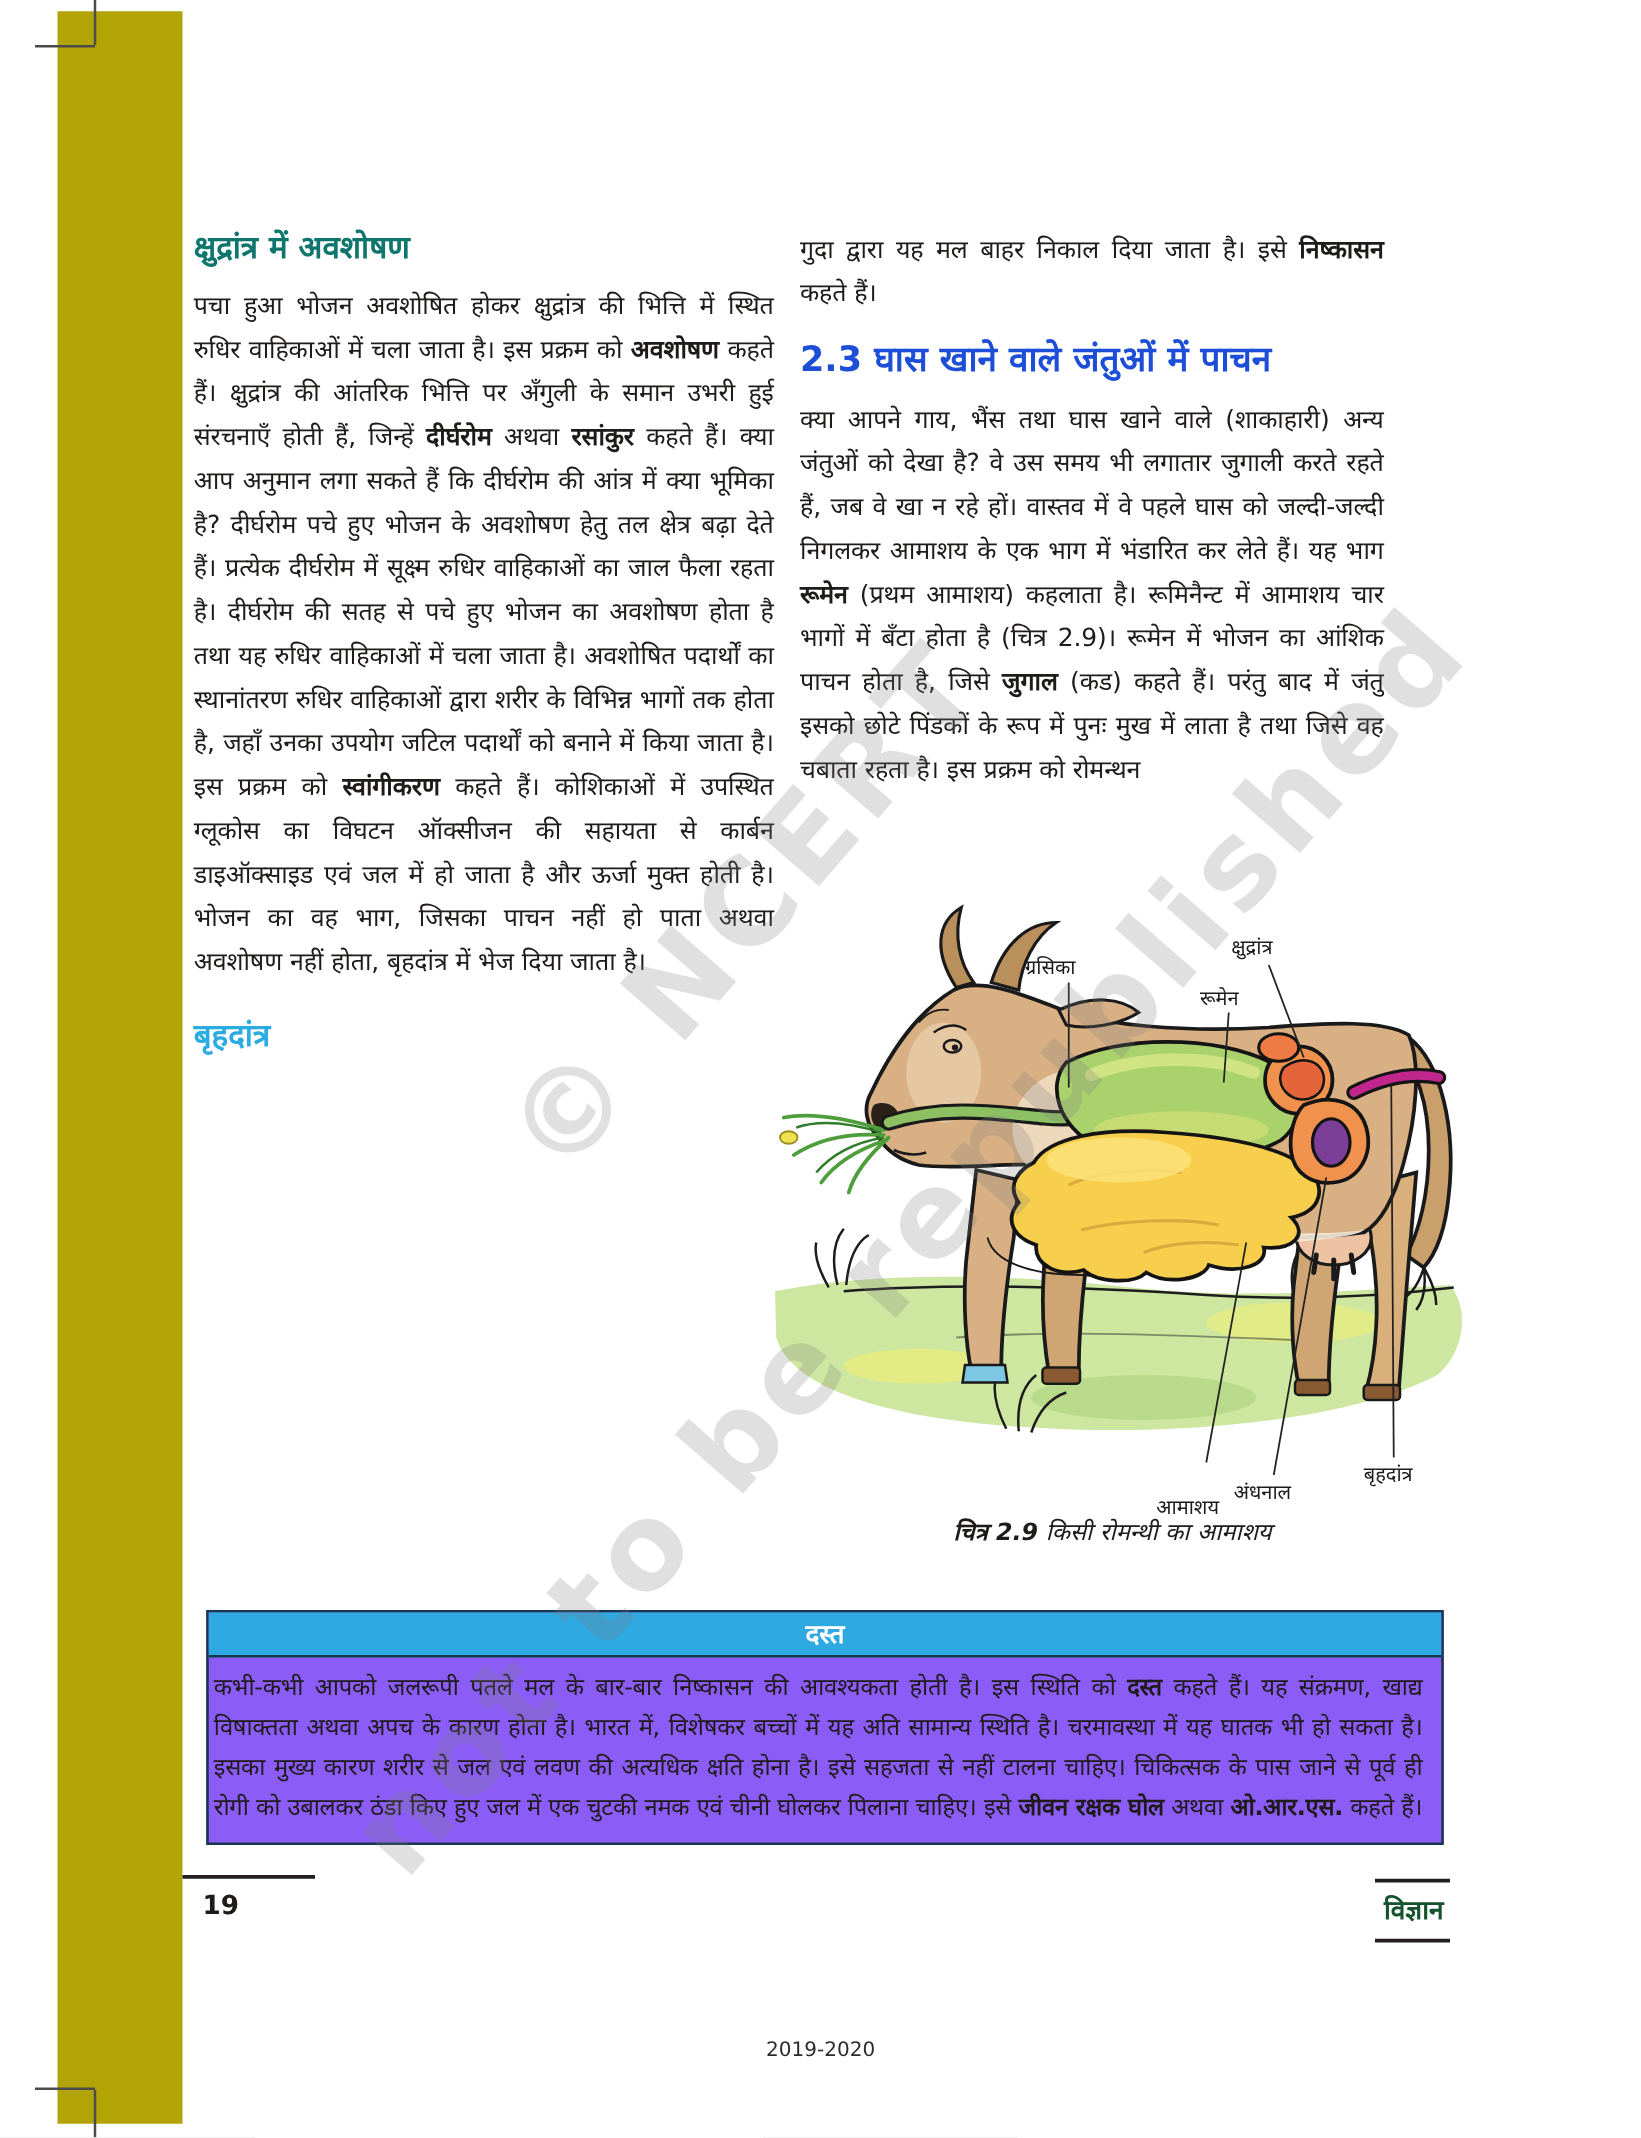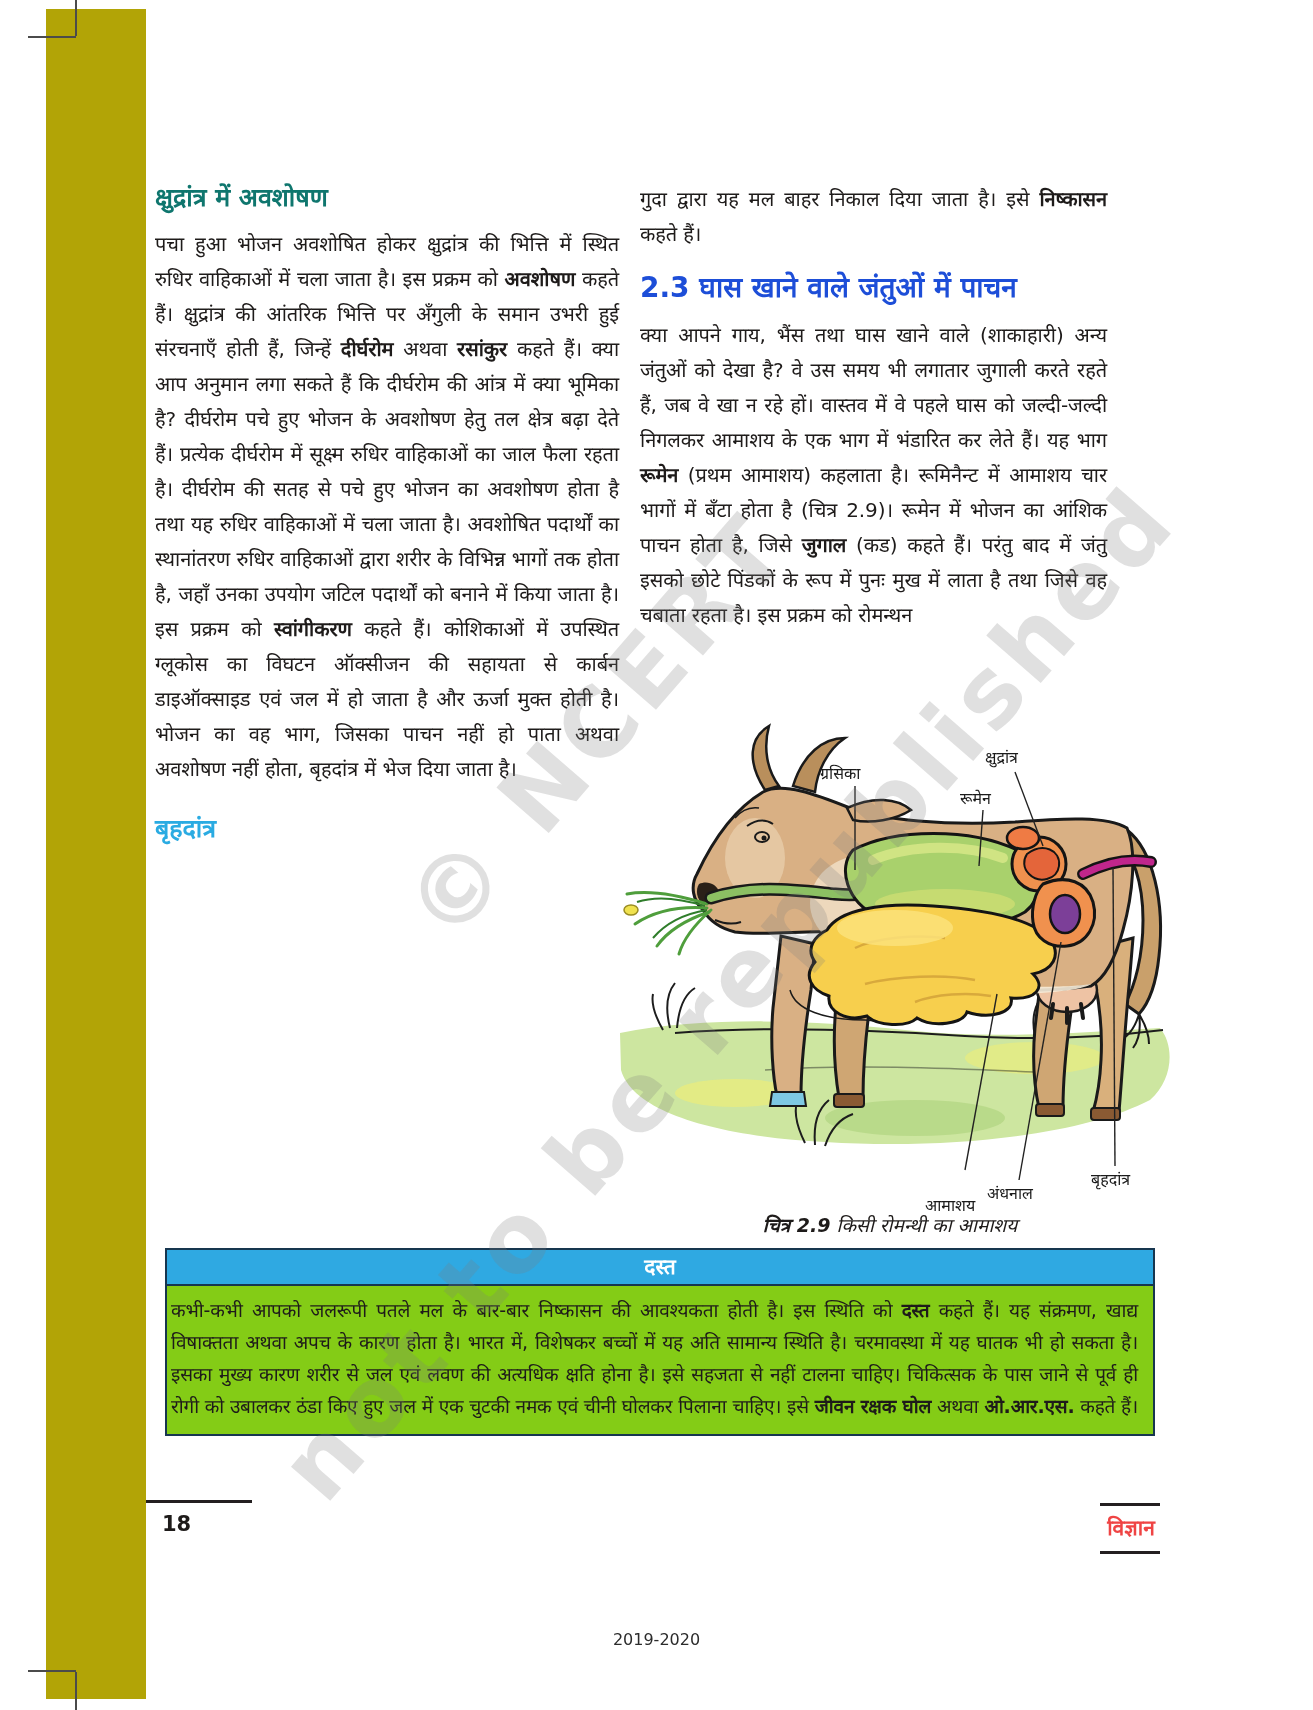--- a/index.html
+++ b/index.html
@@ -23,32 +23,32 @@
   .body-text{font-size:20px;line-height:35px;text-align:justify;margin:0;letter-spacing:-0.1px;}
   .body-text b{font-weight:bold;}
   
   .figure{position:absolute;left:615px;top:698px;width:570px;height:510px;z-index:2;}
   .figure svg{position:absolute;left:0;top:0;}
   .fig-label{position:absolute;font-size:16px;color:#1b1b1b;white-space:nowrap;z-index:3;}
   .fig-caption{position:absolute;left:620px;top:1212px;width:540px;text-align:center;
                font-style:italic;font-size:19px;z-index:2;}
   .fig-caption b{font-weight:bold;}
   
-  .info-box{position:absolute;left:165px;top:1248px;width:990px;z-index:4;
-            border:2.5px solid #17364f;background:#84cc16;box-sizing:border-box;}
+  .info-box{position:absolute;left:165px;top:1288px;width:990px;z-index:4;
+            border:2.5px solid #17364f;background:#8b5cf6;box-sizing:border-box;}
   .info-box-header{background:#2fa9e2;color:#ffffff;font-weight:bold;font-size:21px;
                    text-align:center;padding:2px 0 4px 0;border-bottom:2.5px solid #17364f;}
   .info-box-body{font-size:19px;line-height:32px;text-align:justify;padding:8px 15px 12px 4px;
                  letter-spacing:-0.2px;}
   .info-box-body b{font-weight:bold;}
   
   .rule{position:absolute;background:#231f20;height:3px;z-index:2;}
   .page-number{position:absolute;left:162px;top:1512px;font-size:21px;font-weight:bold;z-index:2;}
   .footer-subject{position:absolute;left:1100px;top:1513px;width:62px;text-align:center;
-                  color:#ef4444;font-size:21px;font-weight:bold;z-index:2;}
+                  color:#14532d;font-size:21px;font-weight:bold;z-index:2;}
   .footer-year{position:absolute;left:0;top:1630px;width:1313px;text-align:center;
                font-size:16px;color:#2b2b2b;z-index:2;}
 </style>
 </head>
 <body>
 
 <div class="page">
 
   <div class="olive-bar"></div>
   <div class="crop-v" style="left:75px;top:0;height:36px;"></div>
@@ -168,19 +168,19 @@
   </div>
 
   <div class="fig-caption"><b>चित्र 2.9</b><span> किसी रोमन्थी का आमाशय</span></div>
 
   <div class="info-box">
     <div class="info-box-header">दस्त</div>
     <div class="info-box-body"><span>कभी-कभी आपको जलरूपी पतले मल के बार-बार निष्कासन की आवश्यकता होती है। इस स्थिति को </span><b>दस्त</b><span> कहते हैं। यह संक्रमण, खाद्य विषाक्तता अथवा अपच के कारण होता है। भारत में, विशेषकर बच्चों में यह अति सामान्य स्थिति है। चरमावस्था में यह घातक भी हो सकता है। इसका मुख्य कारण शरीर से जल एवं लवण की अत्यधिक क्षति होना है। इसे सहजता से नहीं टालना चाहिए। चिकित्सक के पास जाने से पूर्व ही रोगी को उबालकर ठंडा किए हुए जल में एक चुटकी नमक एवं चीनी घोलकर पिलाना चाहिए। इसे </span><b>जीवन रक्षक घोल</b><span> अथवा </span><b>ओ.आर.एस.</b><span> कहते हैं।</span></div>
   </div>
 
   <div class="rule" style="left:146px;top:1500px;width:106px;"></div>
-  <div class="page-number">18</div>
+  <div class="page-number">19</div>
   <div class="rule" style="left:1100px;top:1503px;width:60px;"></div>
   <div class="footer-subject">विज्ञान</div>
   <div class="rule" style="left:1100px;top:1551px;width:60px;"></div>
   <div class="footer-year">2019-2020</div>
 
 </div>
 
 </body></html>

